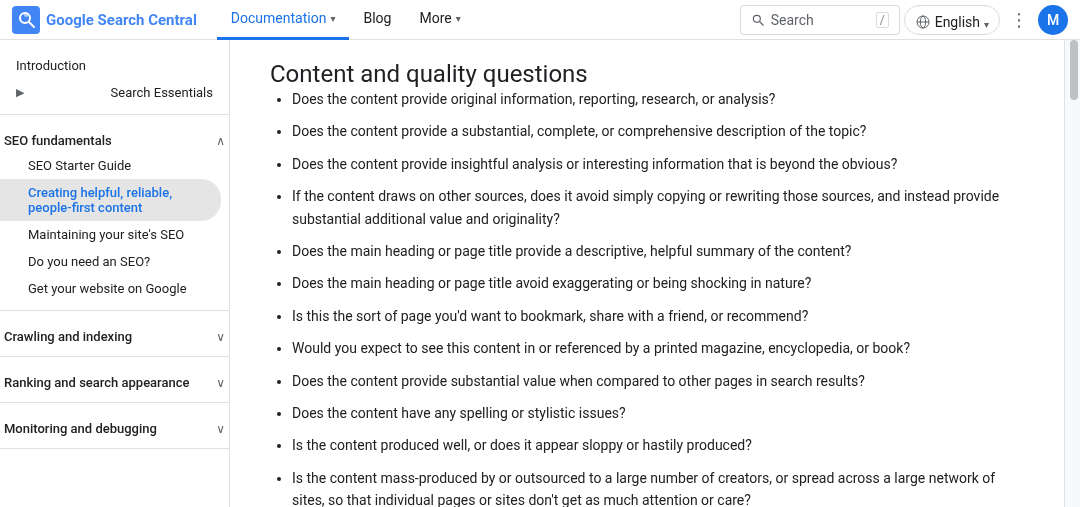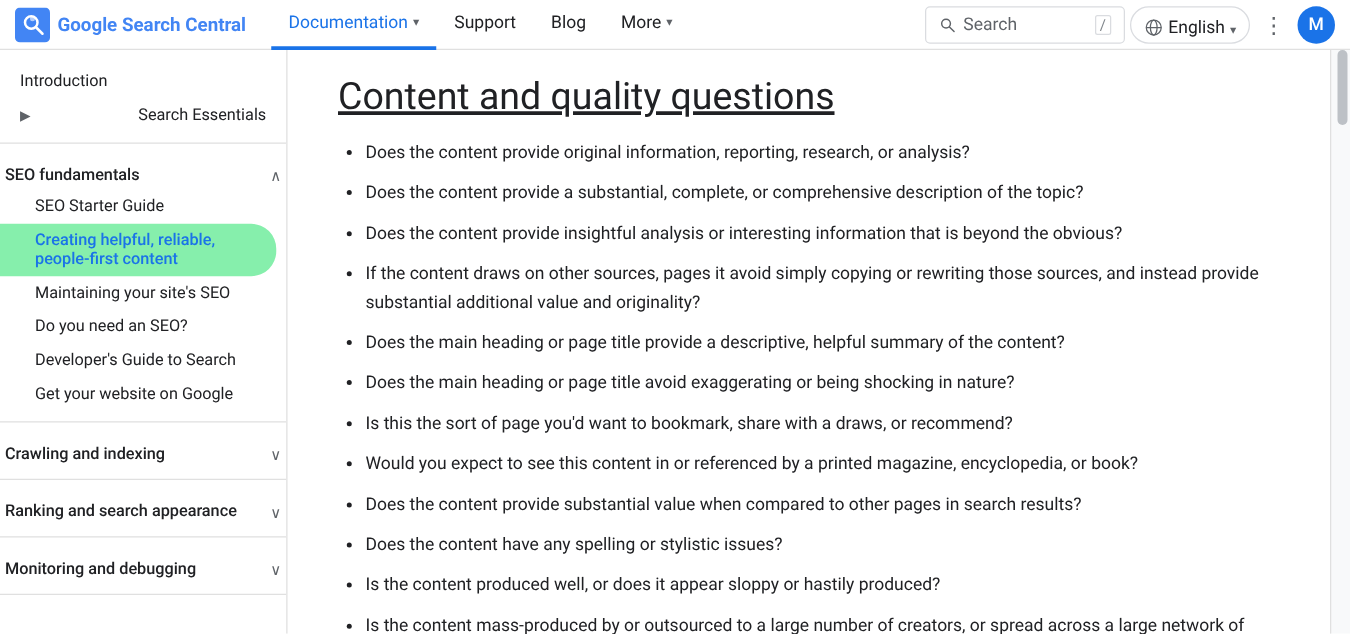--- a/index.html
+++ b/index.html
@@ -145,21 +145,21 @@
     .sidebar-item {
       padding: 6px 16px;
       font-size: 13px;
       color: #202124;
       cursor: pointer;
       display: flex;
       align-items: center;
       justify-content: space-between;
     }
     .sidebar-item.active {
-      background: #86efac;
+      background: #e5e5e5;
       color: #1a73e8;
       font-weight: 500;
       border-radius: 0 20px 20px 0;
       margin-right: 8px;
     }
     .sidebar-item.sub-item {
       padding-left: 28px;
       font-size: 13px;
     }
     .sidebar-section-label {
@@ -183,25 +183,24 @@
     .content-area {
       flex: 1;
       overflow-y: auto;
       padding: 20px 40px 40px 40px;
       background: #fff;
     }
     .content-area::-webkit-scrollbar { width: 6px; }
     .content-area::-webkit-scrollbar-thumb { background: #dadce0; border-radius: 3px; }
 
     .page-title {
-      font-size: 30px;
+      font-size: 24px;
       font-weight: 400;
       color: #202124;
-      margin-bottom: 16px;
-      text-decoration: underline;
+      margin-bottom: 0;
     }
     .bullet-list {
       list-style: disc;
       padding-left: 22px;
     }
     .bullet-list li {
       font-size: 14px;
       line-height: 1.6;
       color: #202124;
       margin-bottom: 10px;
@@ -246,23 +245,20 @@
       </svg>
       <span class="logo-text">
         <span>Google</span> <span>Search Central</span>
       </span>
     </div>
 
     <div class="nav-links">
       <a class="nav-link active">
         <span>Documentation</span>
         <span class="chevron-small">▾</span>
-      </a>
-      <a class="nav-link">
-        <span>Support</span>
       </a>
       <a class="nav-link">
         <span>Blog</span>
       </a>
       <a class="nav-link">
         <span>More</span>
         <span class="chevron-small">▾</span>
       </a>
     </div>
 
@@ -316,23 +312,20 @@
     <div class="sidebar-item sub-item active">
       <span>Creating helpful, reliable, people-first content</span>
     </div>
     <div class="sidebar-item sub-item">
       <span>Maintaining your site's SEO</span>
     </div>
     <div class="sidebar-item sub-item">
       <span>Do you need an SEO?</span>
     </div>
     <div class="sidebar-item sub-item">
-      <span>Developer's Guide to Search</span>
-    </div>
-    <div class="sidebar-item sub-item">
       <span>Get your website on Google</span>
     </div>
 
     <div class="section-divider"></div>
 
     <div class="sidebar-section-label">
       <span>Crawling and indexing</span>
       <span class="sidebar-chevron">∨</span>
     </div>
 
@@ -353,24 +346,24 @@
     <div class="section-divider"></div>
 
   </aside>
 
   <main class="content-area">
     <h2 class="page-title">Content and quality questions</h2>
     <ul class="bullet-list" id="bullet-list-container">
     <li>Does the content provide original information, reporting, research, or analysis?</li>
         <li>Does the content provide a substantial, complete, or comprehensive description of the topic?</li>
         <li>Does the content provide insightful analysis or interesting information that is beyond the obvious?</li>
-        <li>If the content draws on other sources, pages it avoid simply copying or rewriting those sources, and instead provide substantial additional value and originality?</li>
+        <li>If the content draws on other sources, does it avoid simply copying or rewriting those sources, and instead provide substantial additional value and originality?</li>
         <li>Does the main heading or page title provide a descriptive, helpful summary of the content?</li>
         <li>Does the main heading or page title avoid exaggerating or being shocking in nature?</li>
-        <li>Is this the sort of page you'd want to bookmark, share with a draws, or recommend?</li>
+        <li>Is this the sort of page you'd want to bookmark, share with a friend, or recommend?</li>
         <li>Would you expect to see this content in or referenced by a printed magazine, encyclopedia, or book?</li>
         <li>Does the content provide substantial value when compared to other pages in search results?</li>
         <li>Does the content have any spelling or stylistic issues?</li>
         <li>Is the content produced well, or does it appear sloppy or hastily produced?</li>
         <li>Is the content mass-produced by or outsourced to a large number of creators, or spread across a large network of sites, so that individual pages or sites don't get as much attention or care?</li>
       </ul>
   </main>
 
   <div class="right-panel">
     <div class="scrollbar-track">

